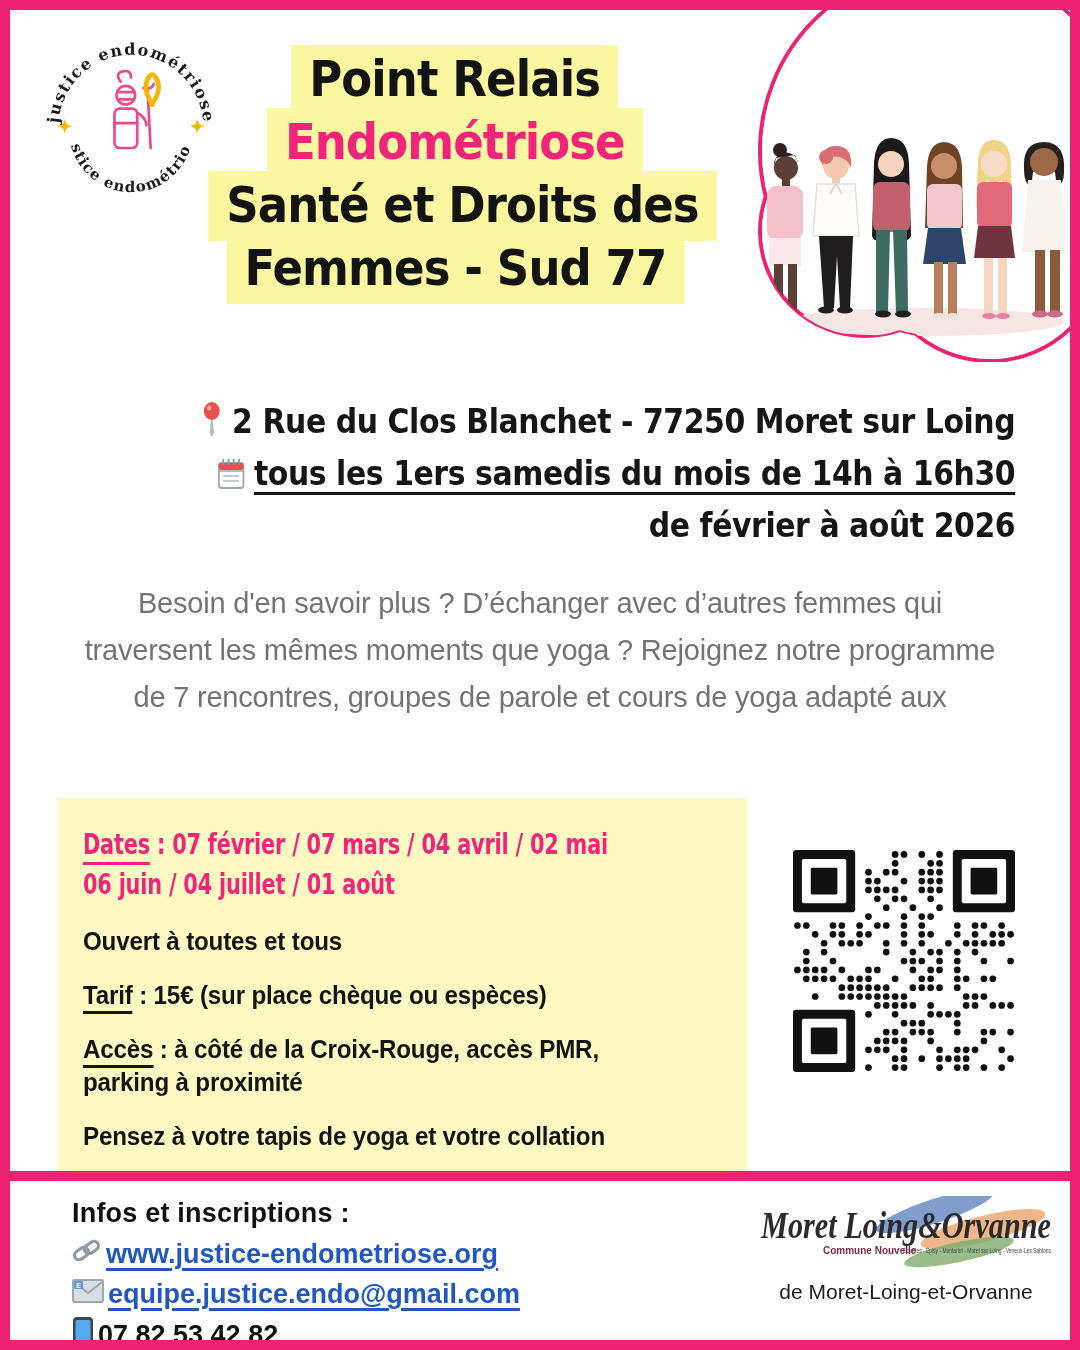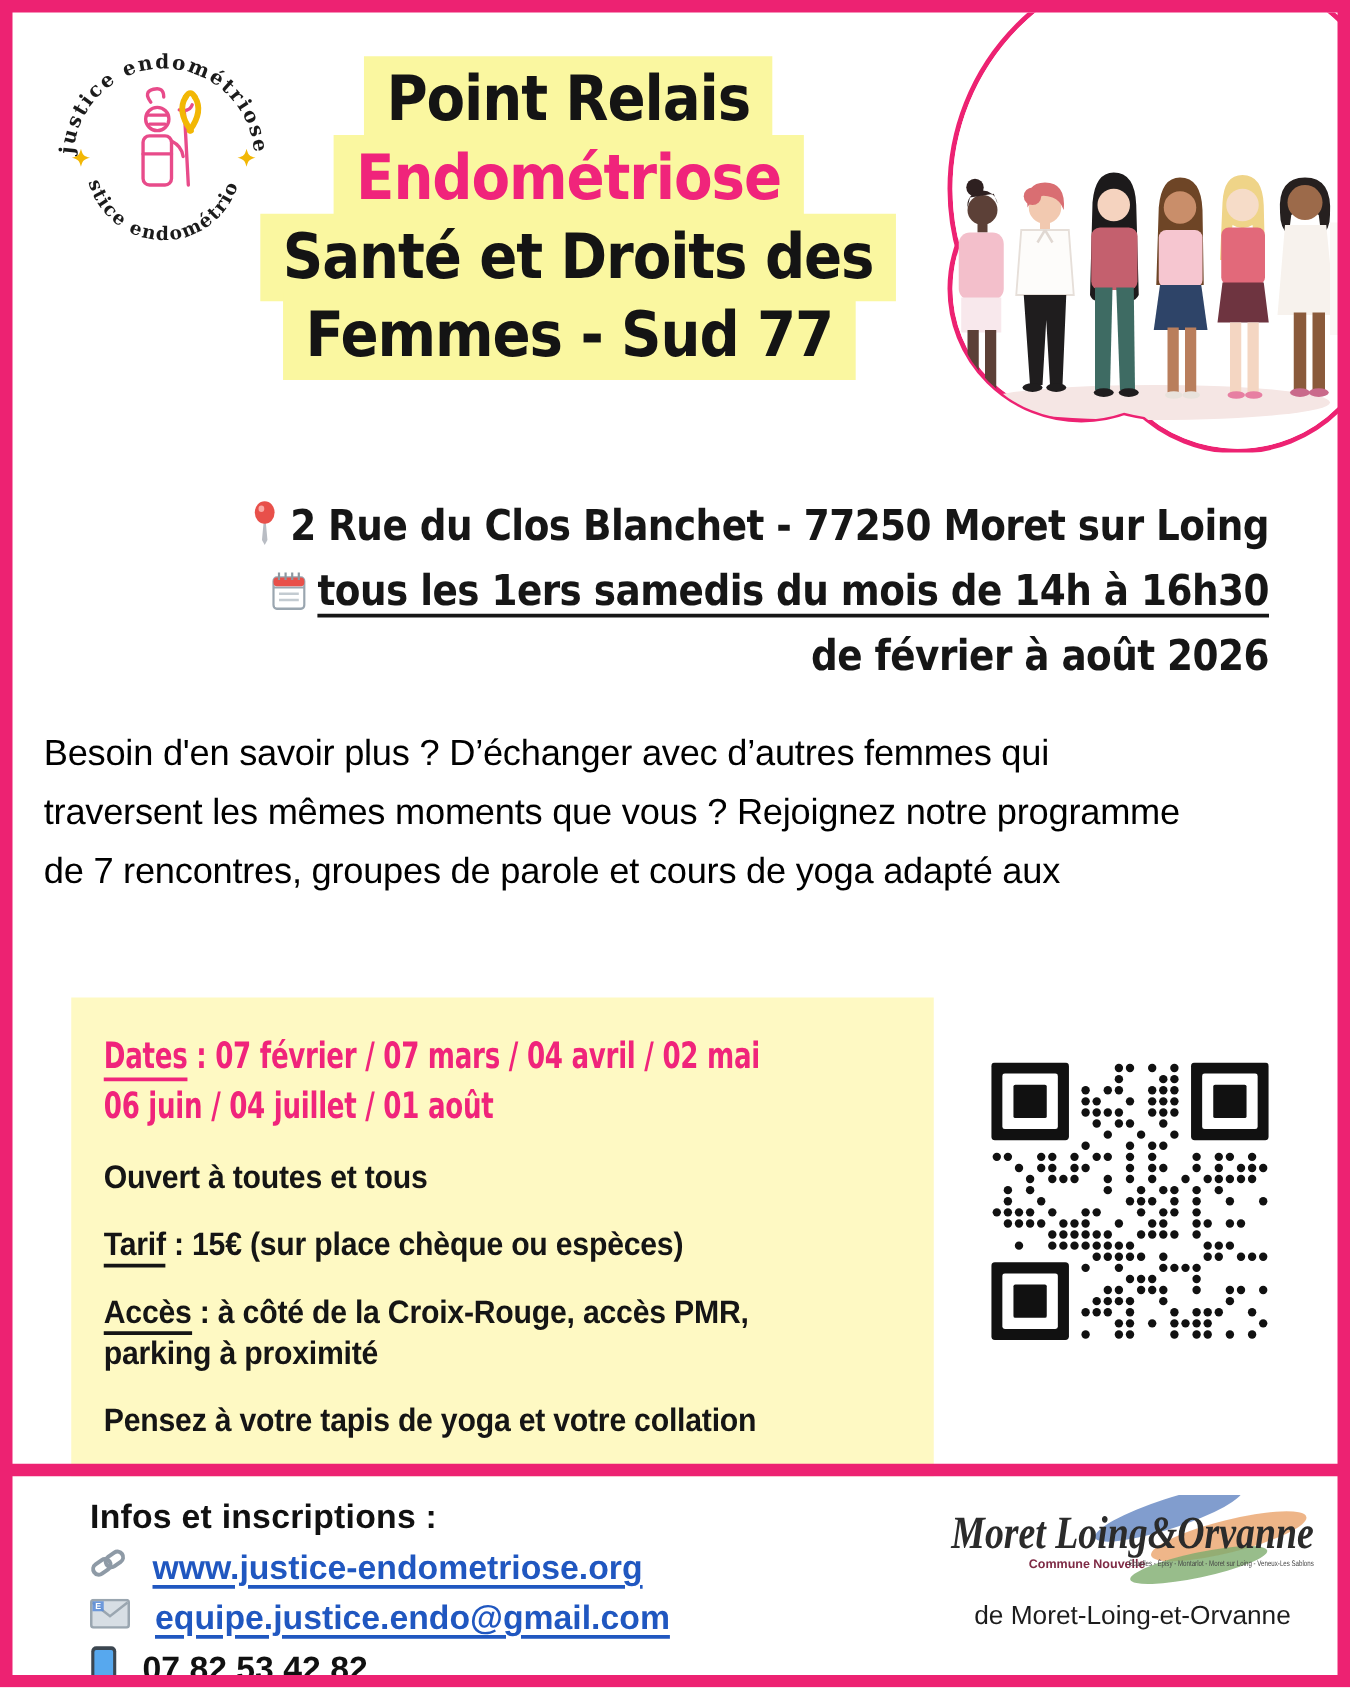--- a/index.html
+++ b/index.html
@@ -23,42 +23,42 @@
   .hl.pink{color:#F0247B;}
 
   
   .address{position:absolute;left:0;right:0;top:398px;text-align:right;z-index:2;
            font-family:"DejaVu Sans",sans-serif;font-weight:800;color:#161616;}
   .addr-line{font-size:34px;line-height:46px;white-space:nowrap;transform:scaleX(.88);letter-spacing:-.5px;}
   .addr-line .ico{display:inline-block;vertical-align:-6px;margin-right:8px;}
   .u-sched{text-decoration:underline;text-decoration-thickness:3px;text-underline-offset:7px;}
 
   
-  .intro{position:absolute;left:35px;right:35px;top:580px;text-align:left;color:#000000;
+  .intro{position:absolute;left:35px;right:35px;top:580px;text-align:center;color:#737373;
          font-size:29px;line-height:47px;letter-spacing:-.2px;}
   .heart{display:inline-block;vertical-align:-3px;margin-left:8px;}
 
   
   .box{position:absolute;left:57px;top:798px;width:690px;box-sizing:border-box;
        background:#fef9c3;padding:26px 26px 28px;z-index:2;}
   .box-dates{font-family:"DejaVu Sans",sans-serif;font-weight:800;color:#F0247B;
              font-size:29px;line-height:40px;transform:scaleX(.72);transform-origin:left;
              width:139%;white-space:nowrap;letter-spacing:-.3px;}
   .box-dates .lbl{border-bottom:3px solid #F0247B;padding-bottom:1px;}
   .box-item{font-weight:700;color:#151515;font-size:26px;line-height:33px;margin-top:21px;
             transform:scaleX(.93);transform-origin:left;width:108%;white-space:nowrap;letter-spacing:-.2px;}
   .box-item .lbl{border-bottom:3px solid #151515;padding-bottom:1px;}
 
   
   .qr{position:absolute;left:793px;top:850px;width:222px;height:222px;z-index:2;}
 
   
   .footer-left{position:absolute;left:72px;top:1198px;z-index:2;}
   .f-title{font-weight:700;font-size:27px;color:#111;margin-bottom:7px;letter-spacing:.2px;}
-  .f-row{display:flex;align-items:center;gap:20px;margin-top:6px;font-weight:700;font-size:27px;}
+  .f-row{display:flex;align-items:center;gap:4px;margin-top:6px;font-weight:700;font-size:27px;}
   .f-link{color:#2057C0;text-decoration:underline;text-decoration-thickness:3px;text-underline-offset:5px;}
   .f-phone{color:#111;}
   .footer-right{position:absolute;left:748px;top:1196px;width:316px;text-align:center;z-index:2;}
   .support{font-size:21px;line-height:27px;color:#1c1c1c;margin-top:6px;}
 </style>
 </head>
 <body>
 
 <div class="page">
 
@@ -219,21 +219,21 @@
         </svg>
       </span><span class="u-sched">tous les 1ers samedis du mois de 14h à 16h30</span>
     </div>
     <div class="addr-line">
       <span>de février à août 2026</span>
     </div>
   </div>
 
   <div class="intro">
     <div>Besoin d'en savoir plus ? D’échanger avec d’autres femmes qui</div>
-    <div>traversent les mêmes moments que vous ? Rejoignez notre programme</div>
+    <div>traversent les mêmes moments que yoga ? Rejoignez notre programme</div>
     <div>de 7 rencontres, groupes de parole et cours de yoga adapté aux</div>
   </div>
 
   <div class="box">
     <div class="box-dates">
       <span class="lbl">Dates</span><span> : 07 février / 07 mars / 04 avril / 02 mai</span><br>
       <span>06 juin / 04 juillet / 01 août</span>
     </div>
     <div class="box-item">Ouvert à toutes et tous</div>
     <div class="box-item">

